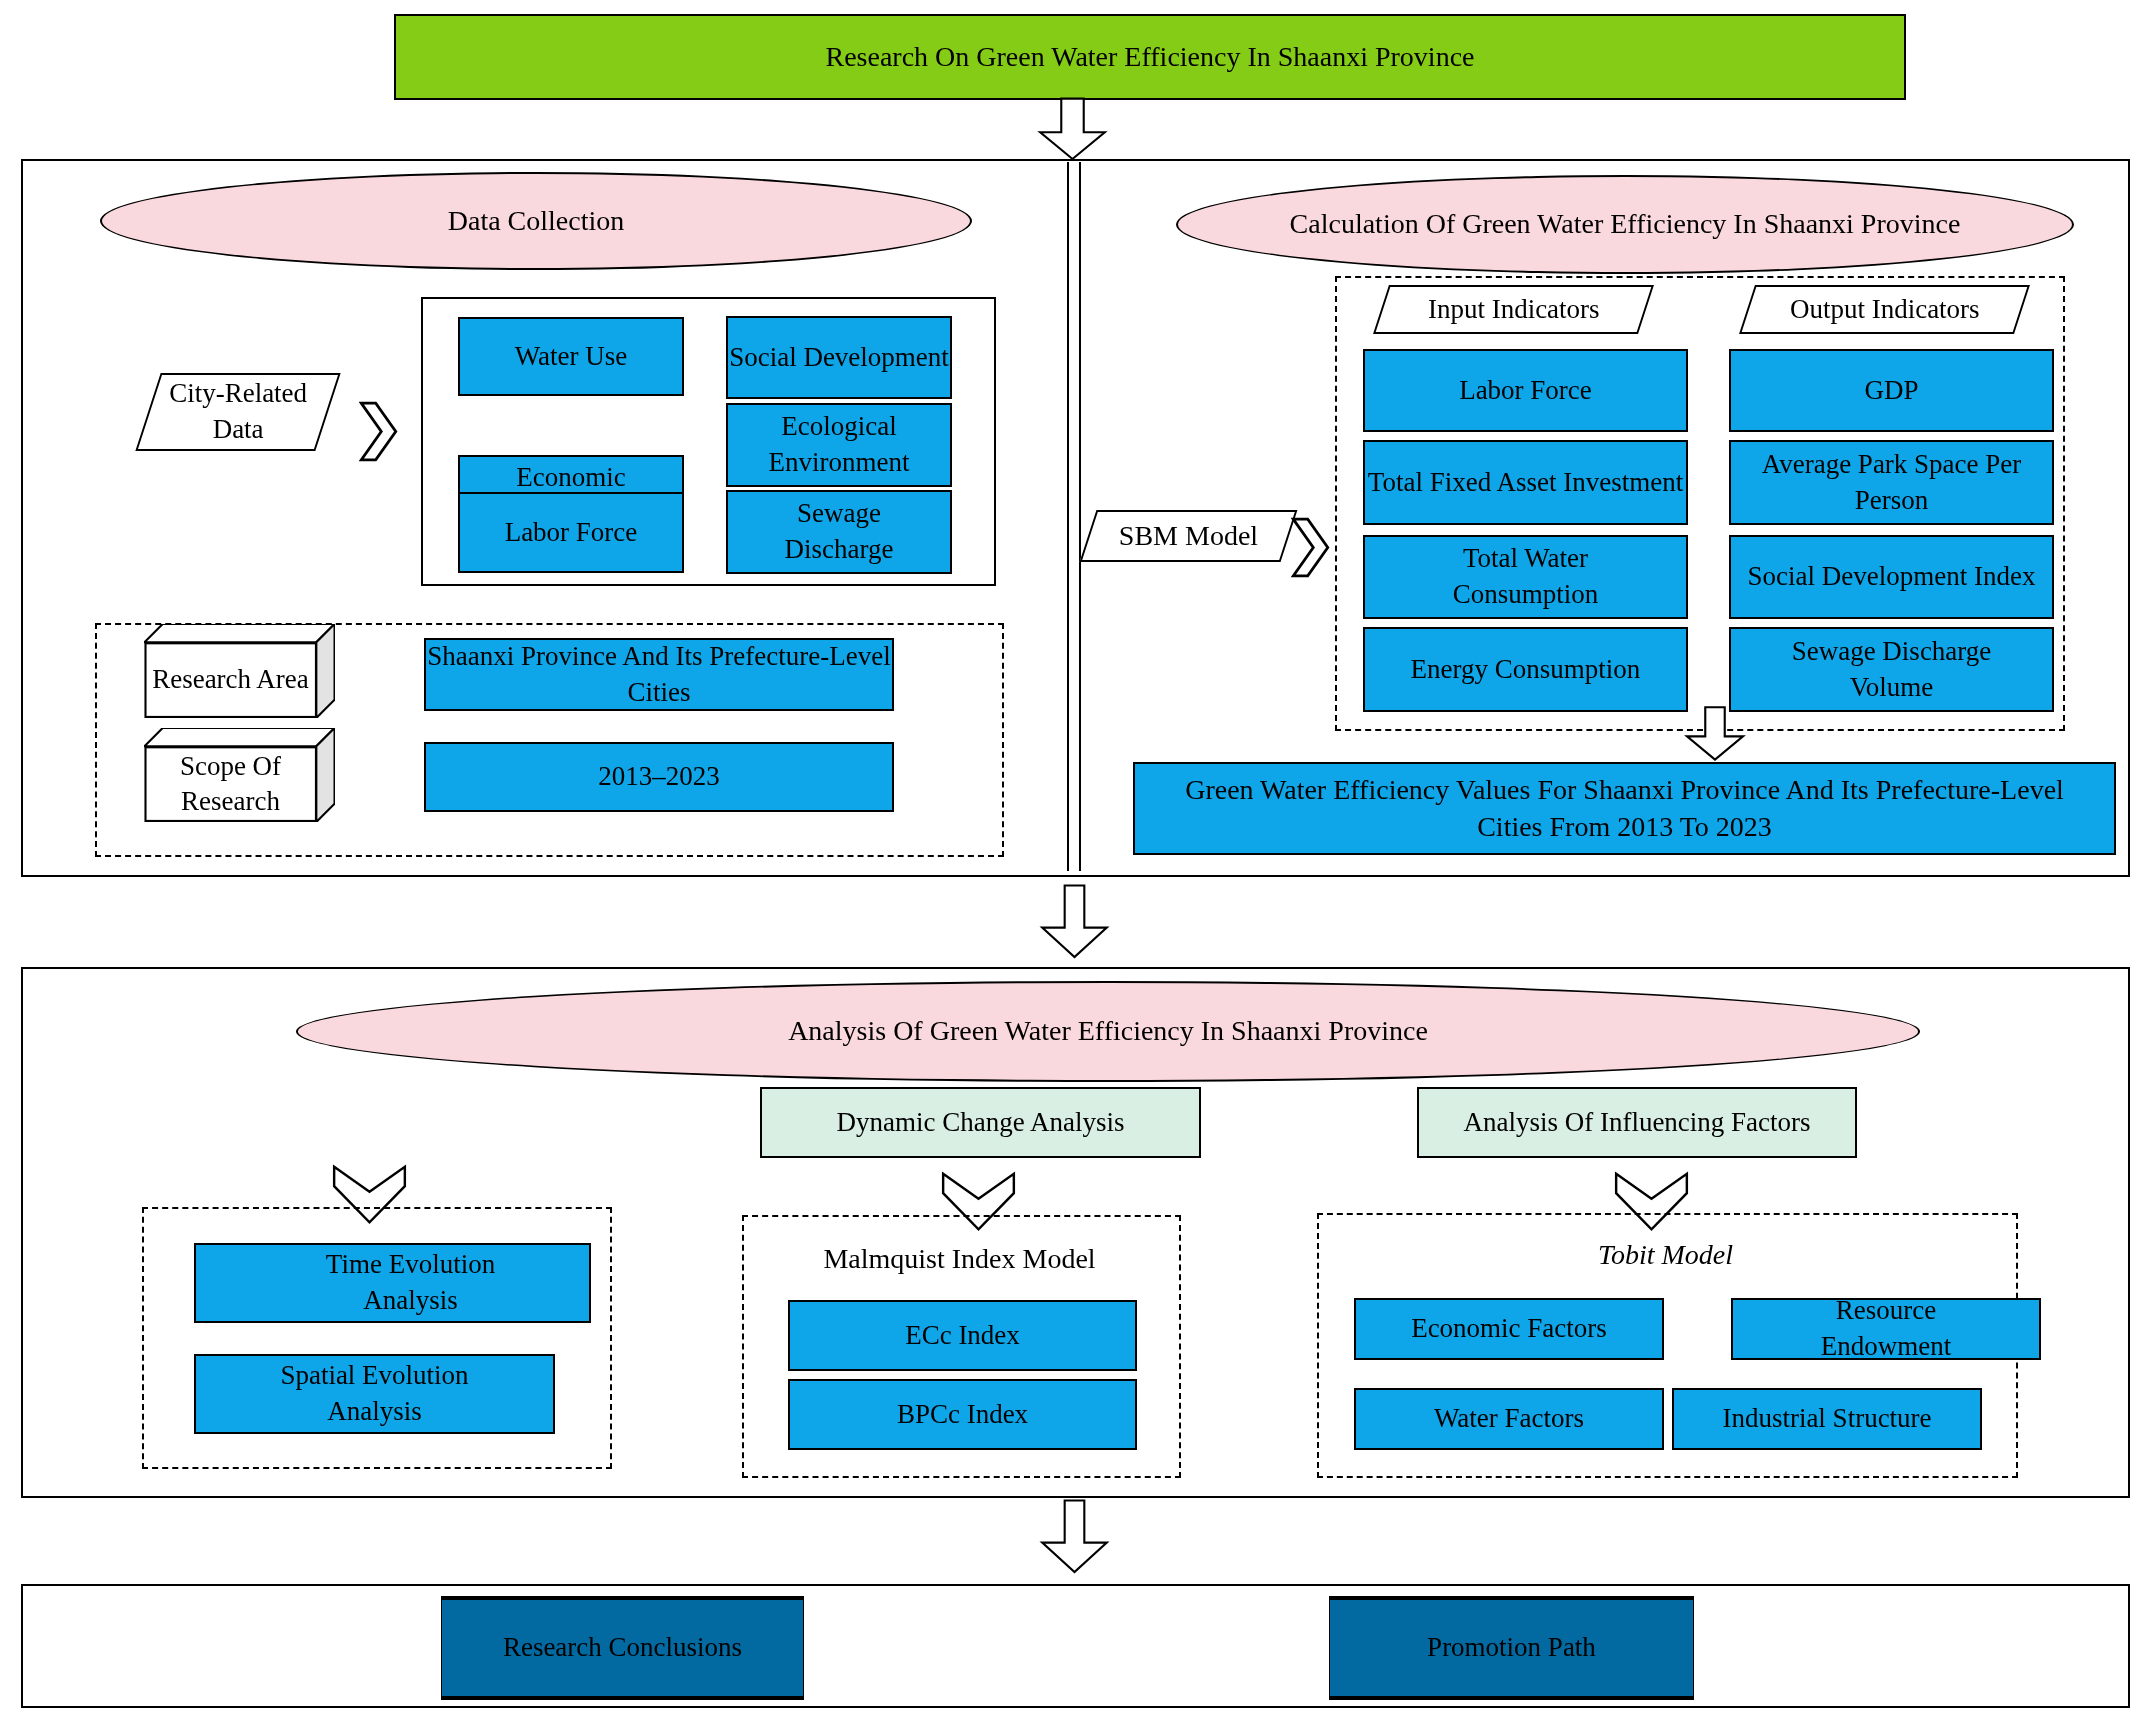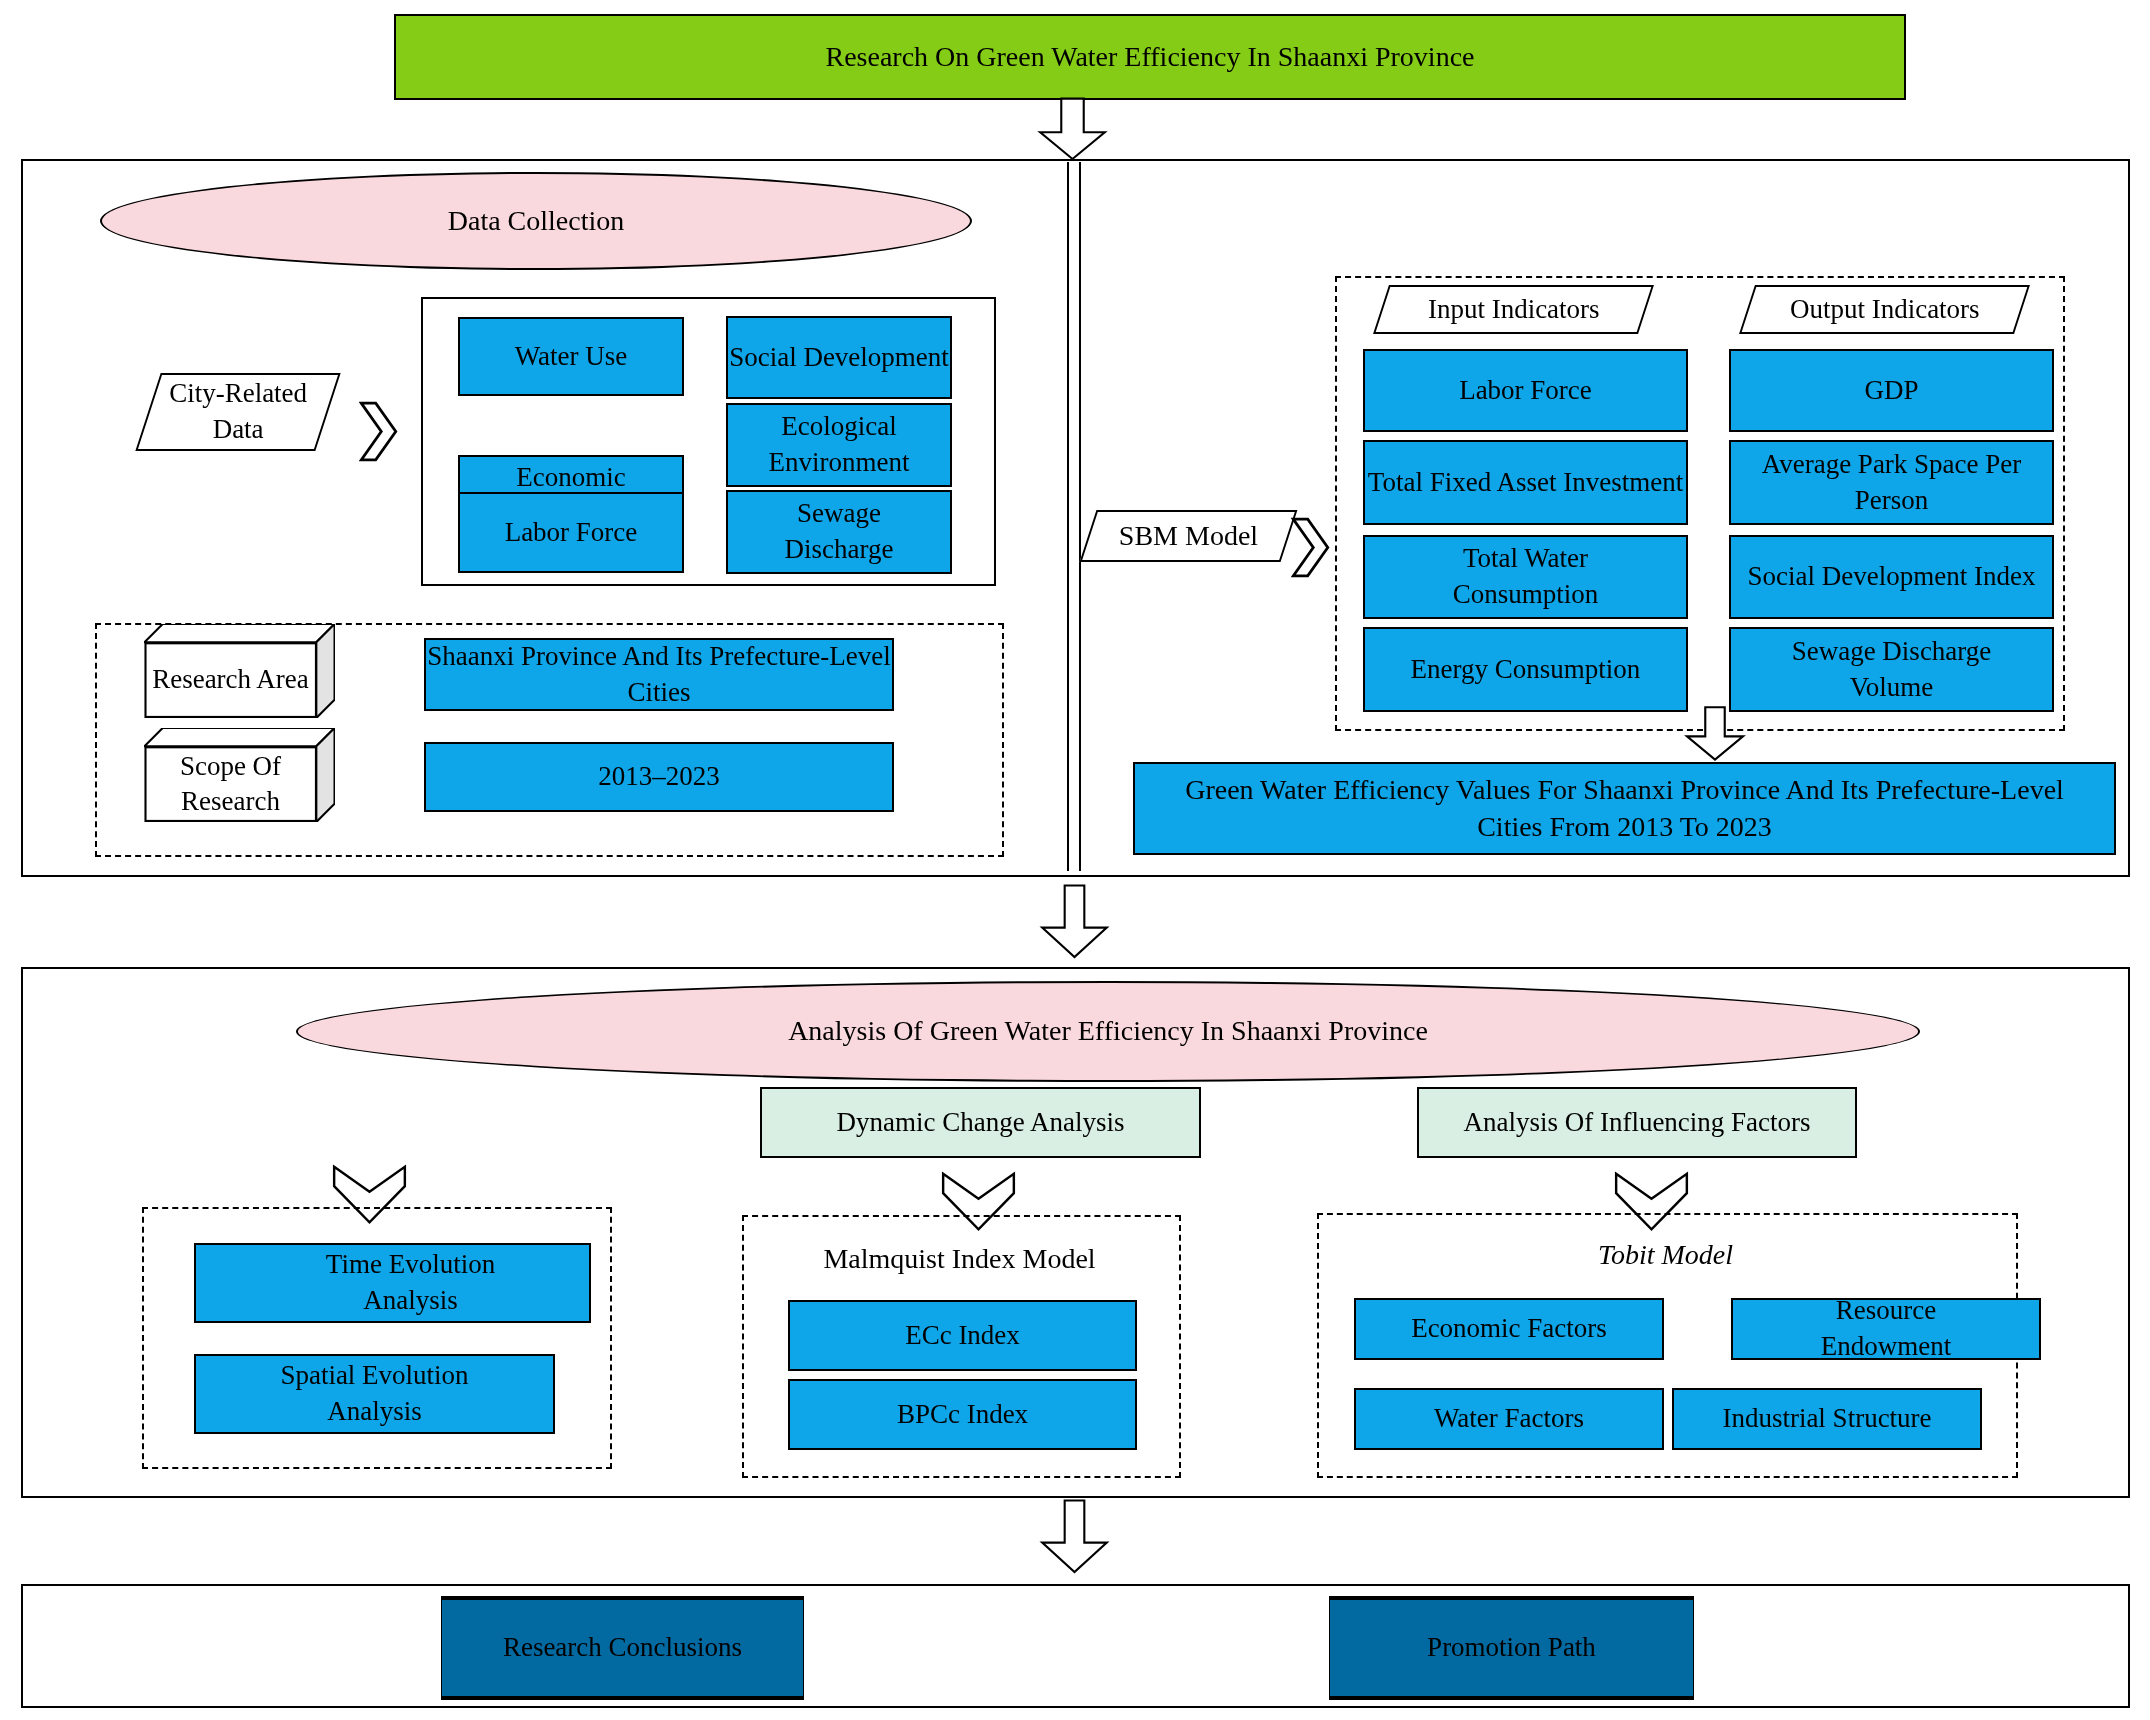--- a/index.html
+++ b/index.html
@@ -79,20 +79,21 @@
   <div class="cube" style="left:144px;top:728px;width:191px;height:94px;">
     <svg width="191" height="94" viewBox="0 0 271 134">
       <polygon points="0,26 26,0 271,0 245,26" stroke-width="3"></polygon>
       <polygon points="245,26 271,0 271,108 245,134" stroke-width="3" style="fill:#E3E3E3;"></polygon>
       <rect x="1.5" y="27.5" width="243" height="105" fill="#fff" stroke="#000" stroke-width="3"></rect>
     </svg>
     <div class="lbl">Scope Of Research</div>
   </div>
   <div class="b" style="left:424px;top:742px;width:466px;height:66px;">2013–2023</div>
 
+  <div class="ellipse pink fs40" style="left:1176px;top:175px;width:898px;height:99px;padding:0 56px;box-sizing:border-box;">Calculation Of Green Water Efficiency In Shaanxi Province</div>
 
   <div class="dashedbox" style="left:1335px;top:276px;width:726px;height:451px;"></div>
 
   <div class="par cream" style="left:1381px;top:285px;width:261px;height:45px;">
     <span>Input Indicators</span>
   </div>
   <div class="par cream" style="left:1747px;top:285px;width:271px;height:45px;">
     <span>Output Indicators</span>
   </div>
 

